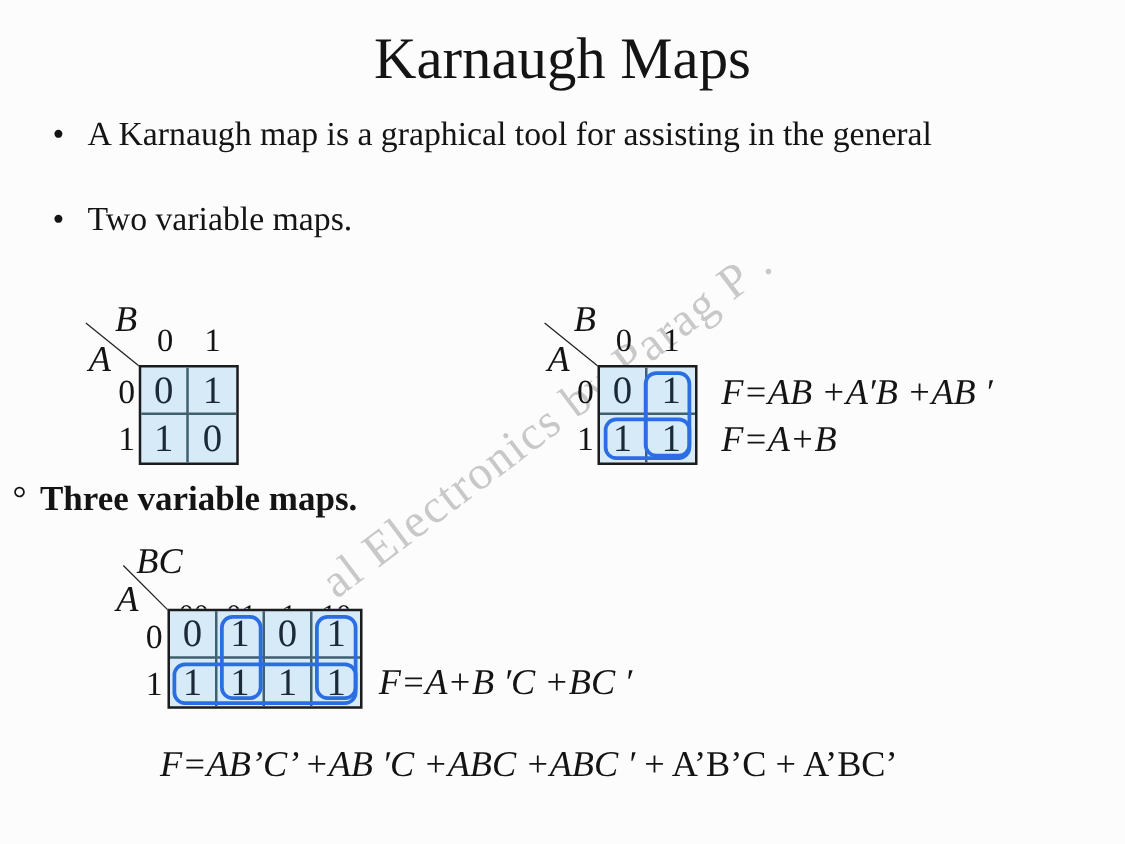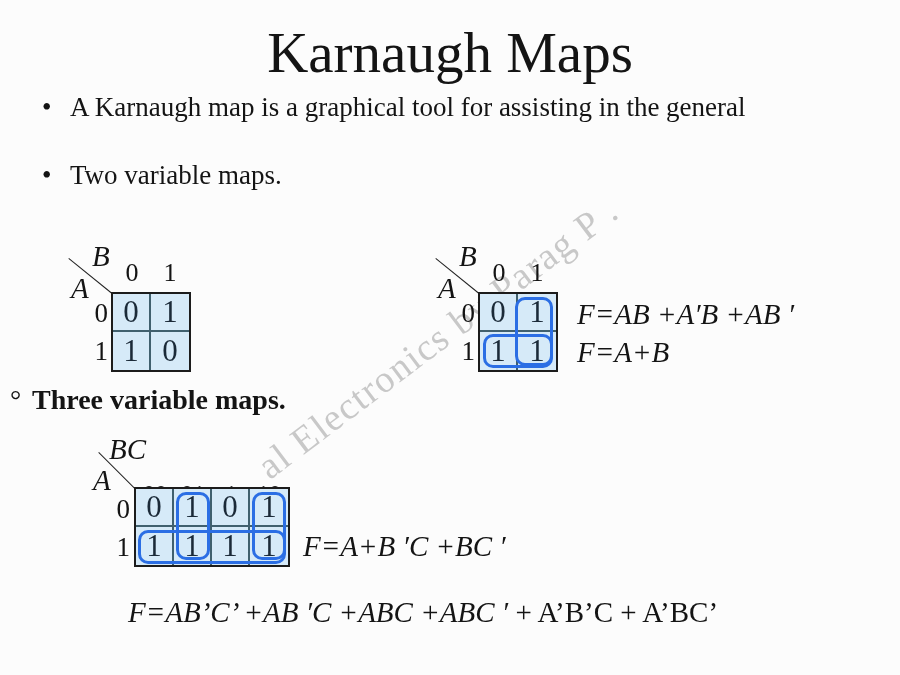--- a/index.html
+++ b/index.html
@@ -12,21 +12,21 @@
   .abs { position:absolute; }
   .watermark {
     position:absolute; left:262px; top:448px;
     transform:rotate(-37deg); transform-origin:0 50%;
     font-size:38px; letter-spacing:1.5px; white-space:nowrap;
     color:#c8c8c8; z-index:1;
   }
   .z { z-index:2; }
   .title {
     position:absolute; left:0; top:20px; width:100%;
-    text-align:center; font-size:57px; z-index:2;
+    text-align:center; font-size:47px; z-index:2;
   }
   .btxt { font-size:27px; line-height:31px; }
   .marker { font-size:27px; }
   .section-label { font-size:28px; font-weight:bold; }
   .var-label { font-size:29px; font-style:italic; }
   .hdr { font-size:26px; }
   .hdr-row { display:flex; }
   .hdr-row span { flex:1; text-align:center; }
   .rowlab { font-size:27px; text-align:right; }
   .diag { position:absolute; height:0; border-top:1.6px solid #222; transform-origin:0 0; z-index:2; }

